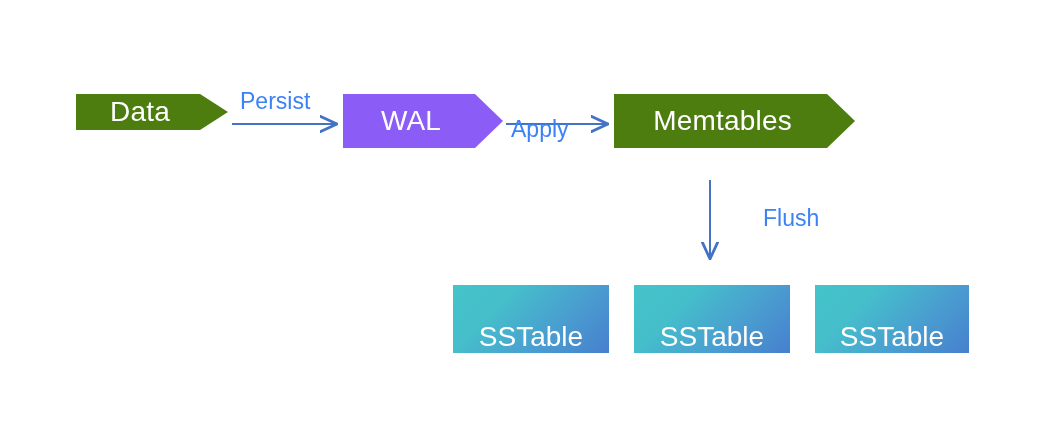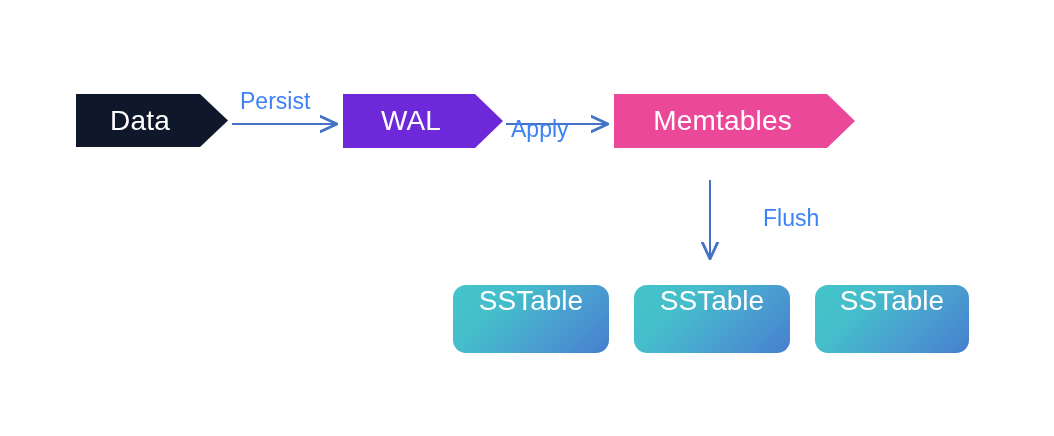--- a/index.html
+++ b/index.html
@@ -32,45 +32,44 @@
     white-space: nowrap;
     -webkit-clip-path: polygon(0% 0%, calc(100% - 28px) 0%, 100% 50%, calc(100% - 28px) 100%, 0% 100%);
     clip-path: polygon(0% 0%, calc(100% - 28px) 0%, 100% 50%, calc(100% - 28px) 100%, 0% 100%);
   }
   .pentagon .ptext {
     
     transform: translateX(-12px);
   }
 
   #shape-data {
-    left: 76px;  top: 94px;  width: 152px; height: 53px;
-    background: #0f172a;
+    left: 76px;  top: 94px;  width: 152px; height: 36px;
+    background: #4d7c0f;
   }
   #shape-wal {
     left: 343px; top: 94px;  width: 160px; height: 54px;
-    background: #6d28d9;
+    background: #8b5cf6;
   }
   #shape-memtables {
     left: 614px; top: 94px;  width: 241px; height: 54px;
-    background: #ec4899;
+    background: #4d7c0f;
   }
 
   
   .sstable {
     position: absolute;
     top: 285px;
     height: 68px;
     display: flex;
-    align-items: flex-start;
+    align-items: flex-end;
     justify-content: center;
     color: #ffffff;
     font-size: 28px;
     white-space: nowrap;
     background: linear-gradient(135deg, #44C4C8 0%, #45BECB 30%, #4A9BD0 68%, #4680CE 100%);
-    border-radius: 13px;
   }
   #sstable-1 { left: 453px; width: 156px; }
   #sstable-2 { left: 634px; width: 156px; }
   #sstable-3 { left: 815px; width: 154px; }
 
   
   .conn-label {
     position: absolute;
     font-size: 23px;
     color: #3b82f6;

